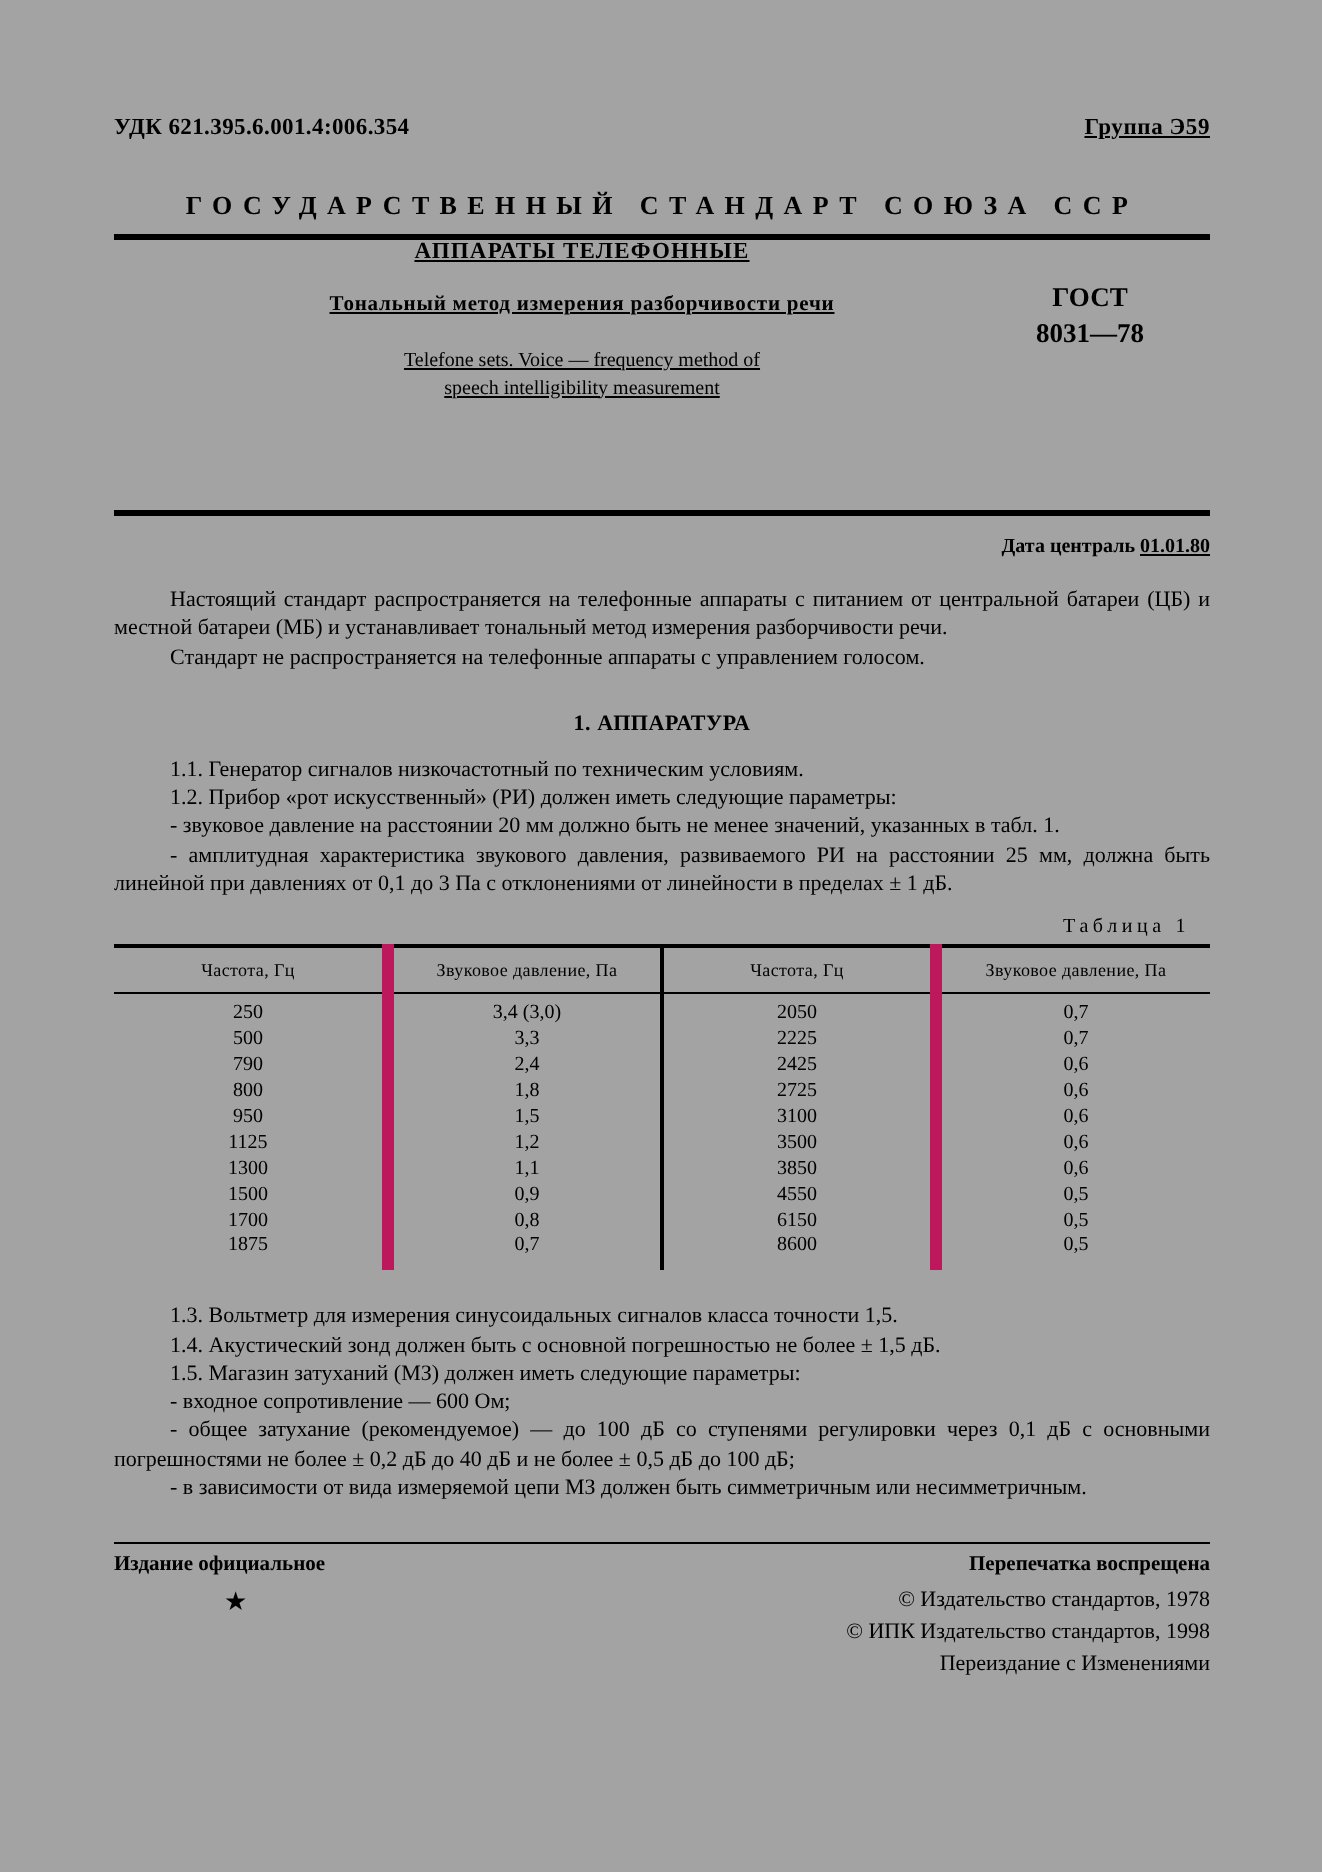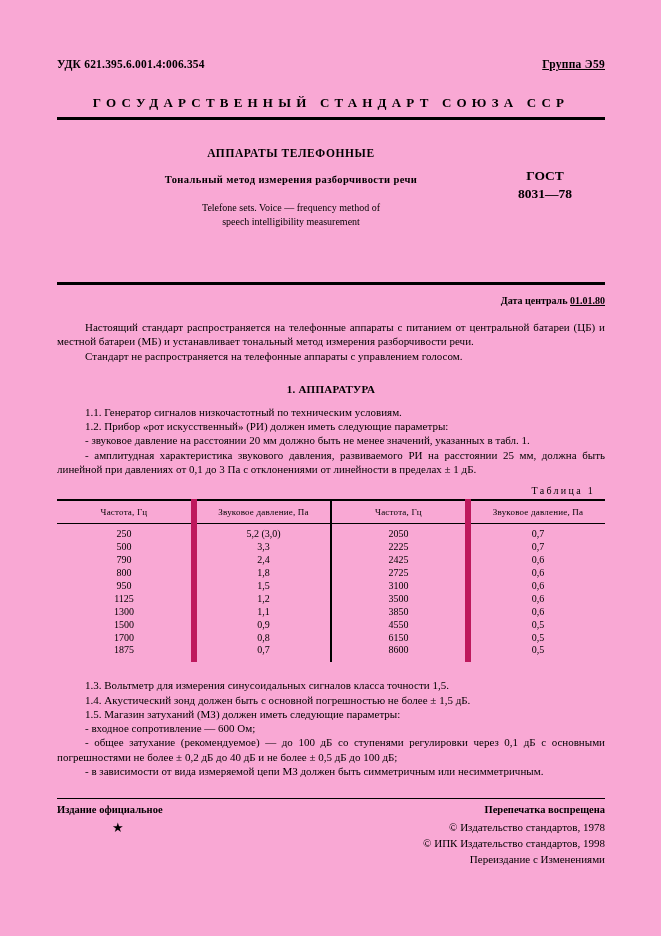--- a/index.html
+++ b/index.html
@@ -13,21 +13,21 @@
     font-family: "Liberation Serif", "DejaVu Serif", serif;
     color: #000000;
     position: relative;
     overflow: hidden;
   }
   .page {
     position: absolute;
     left: 0; top: 0;
     width: 661px;
     height: 936px;
-    background: #f9a8d4;
+    background: #a3a3a3;
   }
   .content {
     position: absolute;
     left: 57px;
     top: 0;
     width: 548px;
   }
 
   
   .hdr-row {
@@ -56,22 +56,22 @@
     margin-top: 6px;
   }
   .rule-thick2 {
     border-top: 3px solid #000;
     margin-top: 0px;
   }
 
   
   .title-block {
     position: relative;
-    margin-top: 27px;
     min-height: 100px;
+    text-decoration: underline;
   }
   .title-main {
     text-align: center;
     font-weight: bold;
     font-size: 11.5px;
     letter-spacing: 0.6px;
     margin-left: -80px;
   }
   .title-sub {
     text-align: center;
@@ -257,21 +257,21 @@
           <tr>
             <th>Частота, Гц</th>
             <th class="vthin-l">Звуковое давление, Па</th>
             <th class="vthick-l">Частота, Гц</th>
             <th class="vthin-l">Звуковое давление, Па</th>
           </tr>
         </thead>
         <tbody>
           <tr>
             <td>250</td>
-            <td class="vthin-l">5,2 (3,0)</td>
+            <td class="vthin-l">3,4 (3,0)</td>
             <td class="vthick-l">2050</td>
             <td class="vthin-l">0,7</td>
           </tr>
           <tr>
             <td>500</td>
             <td class="vthin-l">3,3</td>
             <td class="vthick-l">2225</td>
             <td class="vthin-l">0,7</td>
           </tr>
           <tr>

